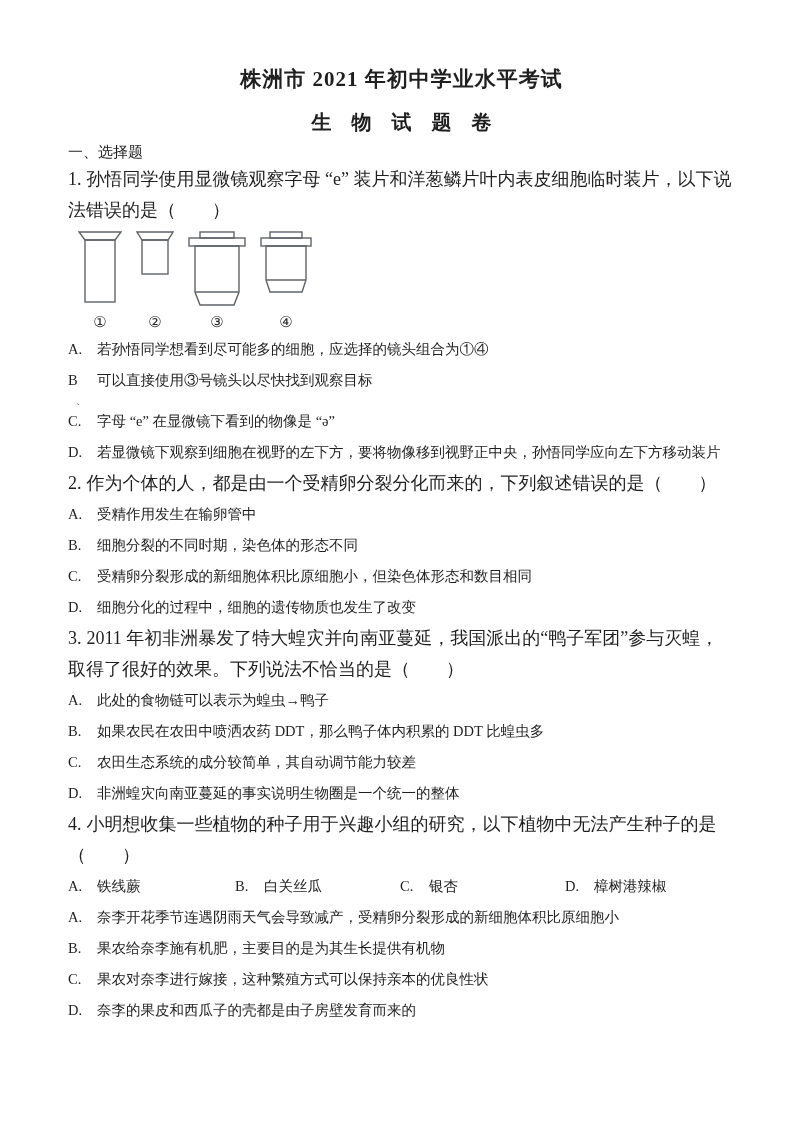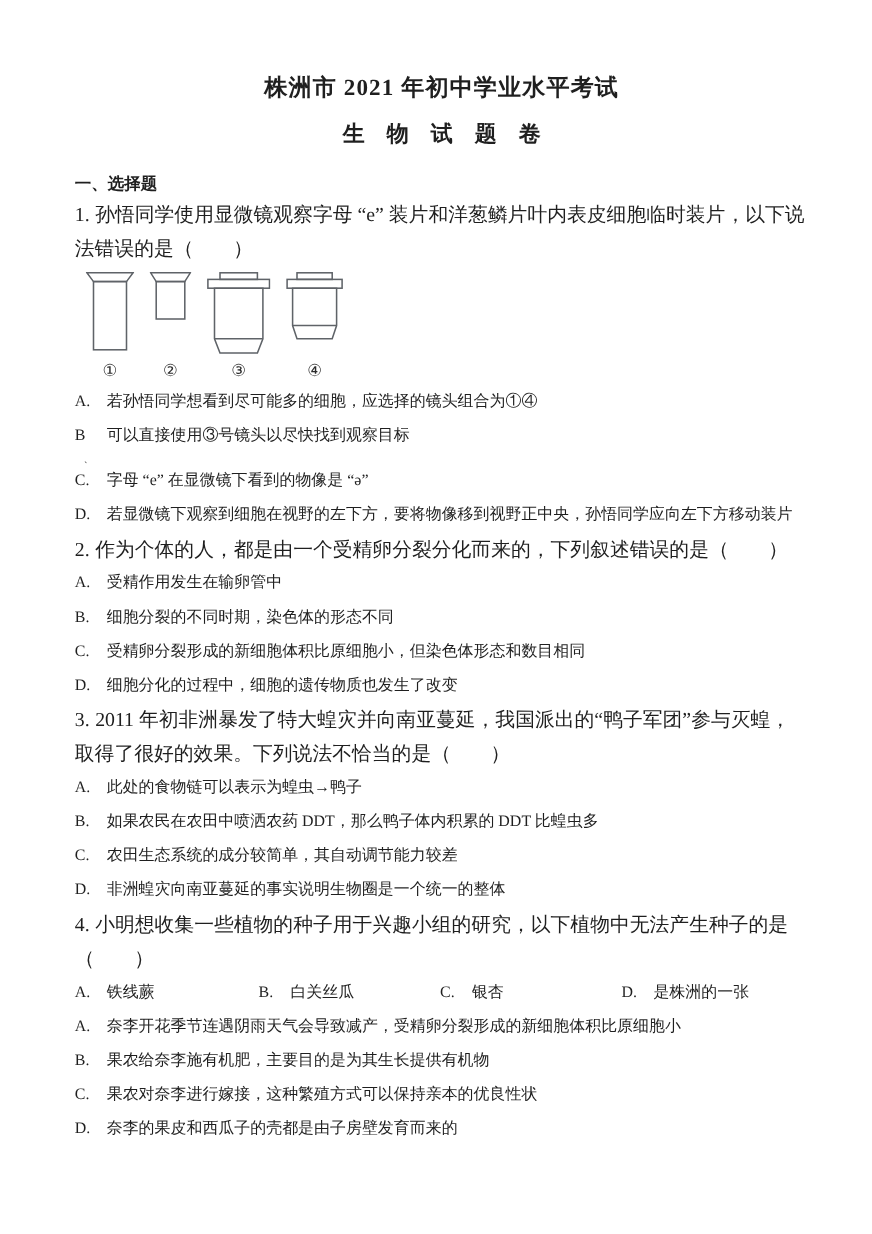--- a/index.html
+++ b/index.html
@@ -28,23 +28,23 @@
     letter-spacing: 1px;
   }
   .subtitle {
     margin: 14px 0 0 0;
     font-size: 20px;
     font-weight: 700;
     text-align: center;
     line-height: 28px;
   }
   .section-heading {
-    margin: 20px 0 0 0;
+    margin: 4px 0 0 0;
     font-size: 15px;
-    font-weight: 700;
+    font-weight: 400;
     line-height: 24px;
   }
   .line {
     margin: 0;
     font-size: 18px;
     line-height: 31px;
   }
   .qnum {
     margin-right: 5px;
   }
@@ -241,21 +241,21 @@
         <span class="opt-cell">
             <span class="opt-label">B.</span>
             <span>白关丝瓜</span>
           </span>
         <span class="opt-cell">
             <span class="opt-label">C.</span>
             <span>银杏</span>
           </span>
         <span class="opt-cell">
             <span class="opt-label">D.</span>
-            <span>是株洲的一张</span>
+            <span>樟树港辣椒</span>
           </span>
       </div>
     </div>
 
     <div>
       <p class="opt">
           <span class="opt-label">A.</span>
           <span class="opt-text">奈李开花季节连遇阴雨天气会导致减产，受精卵分裂形成的新细胞体积比原细胞小</span>
         </p>
       <p class="opt">

